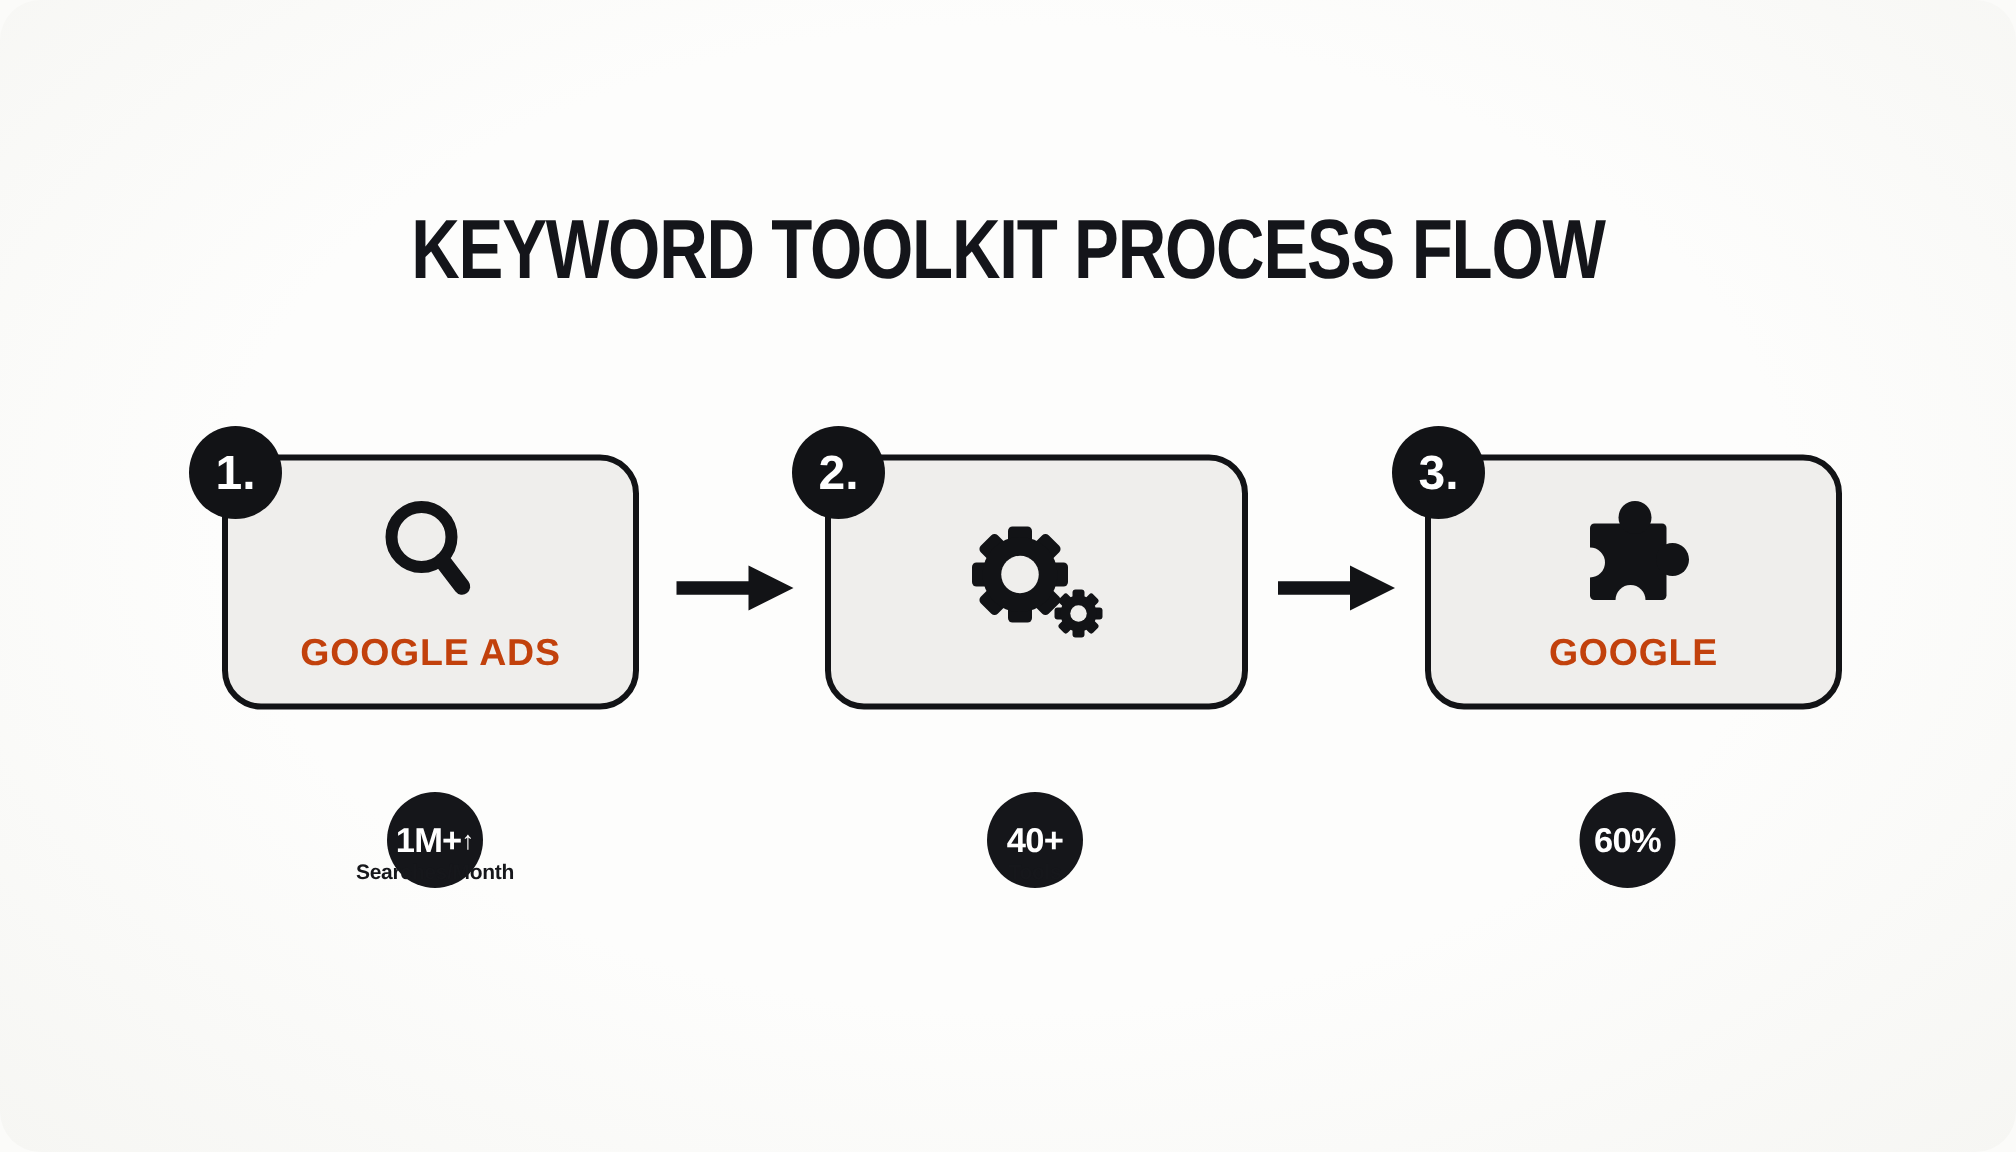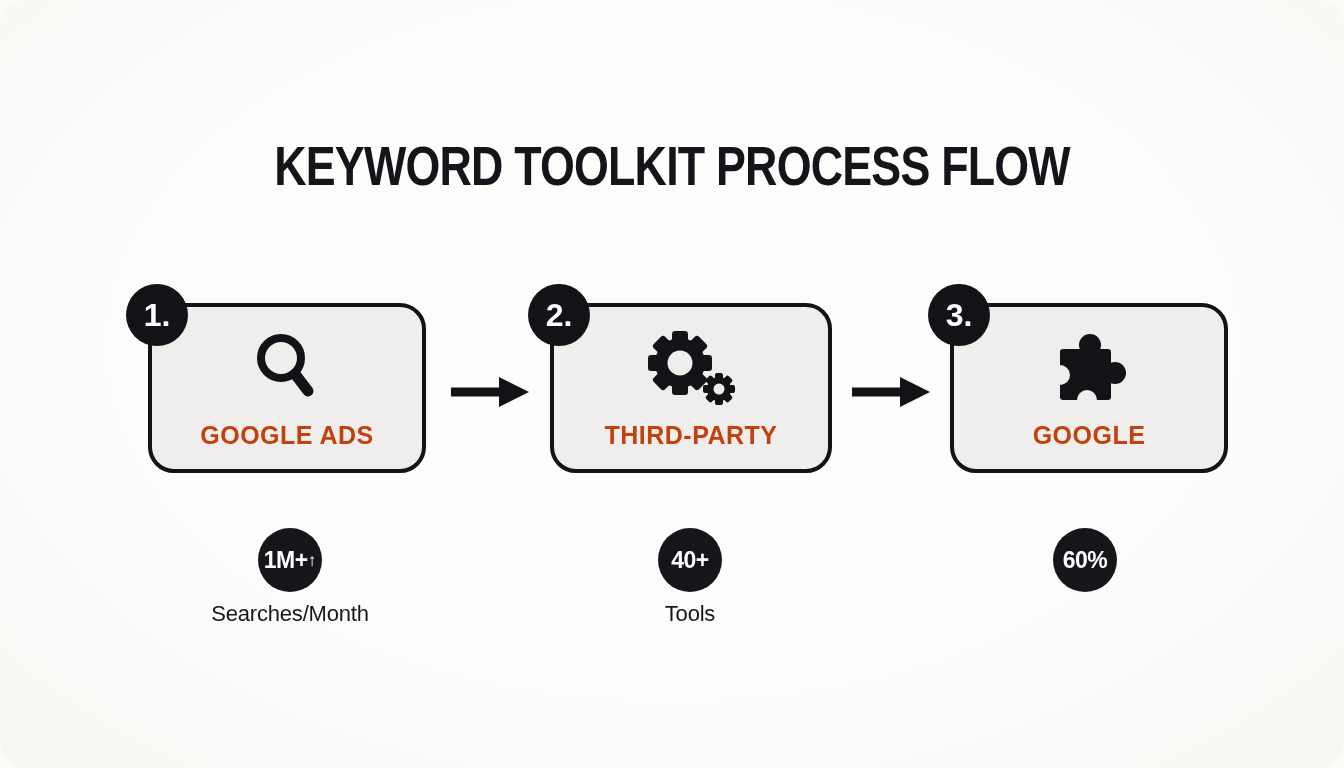--- a/index.html
+++ b/index.html
@@ -52,23 +52,23 @@
     position:absolute; top:528px;
     width:64px; height:64px; border-radius:50%;
     background:#15161a; color:#ffffff;
     display:flex; flex-direction:row; align-items:center; justify-content:center;
     line-height:1;
   }
   .stat-1 { left:258px; } .stat-2 { left:658px; } .stat-3 { left:1053px; }
   .stat-value { font-size:23px; font-weight:bold; letter-spacing:-0.5px; }
   .stat-arrow { font-size:17px; font-weight:bold; margin-top:1px; line-height:0.9; }
   .stat-label {
-    position:absolute; top:601px; width:300px;
+    position:absolute; top:573px; width:300px;
     text-align:center;
-    font-size:22px; font-weight:normal; color:#16171b;
+    font-size:14px; font-weight:bold; color:#16171b;
     letter-spacing:-0.2px;
   }
   .stat-label-1 { left:140px; } .stat-label-2 { left:540px; } .stat-label-3 { left:935px; }
 </style>
 </head>
 <body>
 
 <div class="canvas">
 
   <div class="title">KEYWORD TOOLKIT PROCESS FLOW</div>
@@ -116,21 +116,20 @@
             <rect x="76" y="45" width="8" height="32" rx="2"></rect>
             <rect x="76" y="45" width="8" height="32" rx="2" transform="rotate(45 80 61)"></rect>
             <rect x="76" y="45" width="8" height="32" rx="2" transform="rotate(90 80 61)"></rect>
             <rect x="76" y="45" width="8" height="32" rx="2" transform="rotate(135 80 61)"></rect>
             <circle cx="80" cy="61" r="12"></circle>
           </g>
           <circle cx="80" cy="61" r="5.5" fill="#efeeec"></circle>
         </g>
       </svg>
     </div>
-    <div class="step-label">THIRD-PARTY</div>
   </div>
 
   <div class="flow-arrow arrow-2">
     <svg width="82" height="40" viewBox="0 0 82 40">
       <rect x="2" y="15.5" width="52" height="9" fill="#121316"></rect>
       <polygon points="50,5 50,35 80,20" fill="#121316"></polygon>
     </svg>
   </div>
 
   <div class="step-box step-3">

